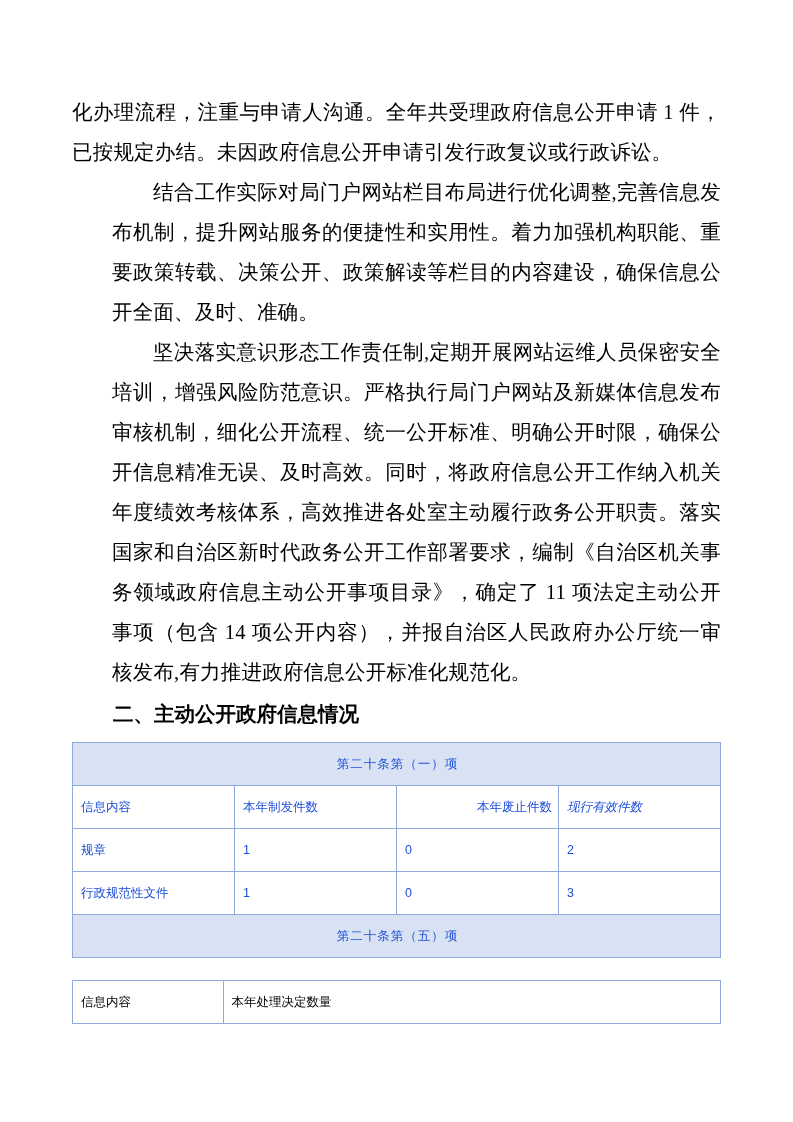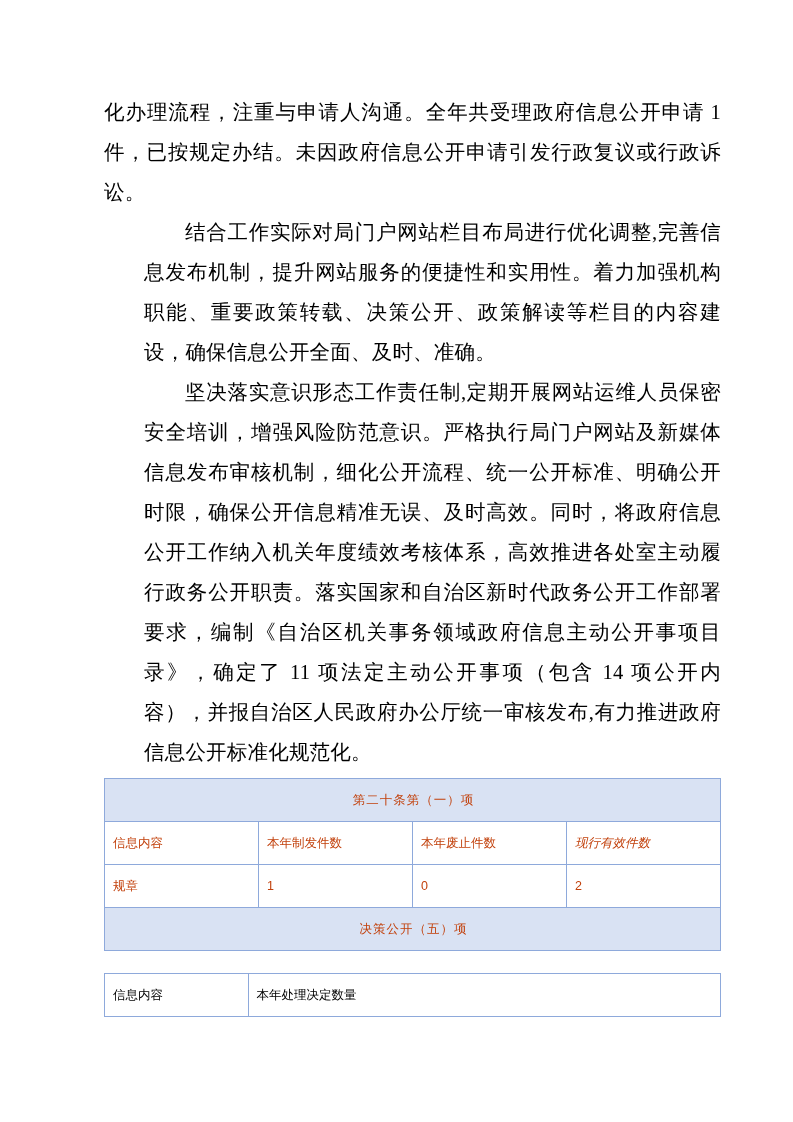--- a/index.html
+++ b/index.html
@@ -12,21 +12,21 @@
     height: 1122px;
     font-family: "Liberation Serif", "DejaVu Serif", serif;
     color: #000000;
     position: relative;
     overflow: hidden;
   }
   .page {
     box-sizing: border-box;
     width: 793px;
     height: 1122px;
-    padding: 92px 72px 60px 104px;
+    padding: 92px 72px 60px 72px;
     position: relative;
   }
   p.body-text {
     margin: 0 0 0 0;
     font-size: 20.5px;
     line-height: 40px;
     text-align: justify;
     text-justify: inter-ideograph;
     letter-spacing: 0.2px;
   }
@@ -56,33 +56,33 @@
     table-layout: fixed;
     font-family: "Liberation Sans", "DejaVu Sans", sans-serif;
     font-size: 12.5px;
     margin-top: 6px;
   }
   table.info-table td {
     border: 1px solid #8ea9db;
     padding: 7px 6px 7px 8px;
     height: 28px;
     vertical-align: middle;
-    color: #c2410c;
+    color: #1d4ed8;
   }
   td.header-band {
     background: #d9e2f3;
     text-align: center;
     letter-spacing: 1px;
     height: 24px;
   }
   td.col-label {
     width: 22%;
   }
   td.col-a { width: 26%; }
-  td.col-b { width: 26%; }
+  td.col-b { width: 26%; text-align: right; }
   td.col-c { width: 26%; font-style: italic; }
   .table-gap { height: 22px; }
   table.info-table2 {
     width: 100%;
     border-collapse: collapse;
     table-layout: fixed;
     font-family: "Liberation Sans", "DejaVu Sans", sans-serif;
     font-size: 12.5px;
   }
   table.info-table2 td {
@@ -98,40 +98,47 @@
 <div class="page">
 
   <p class="body-text">化办理流程，注重与申请人沟通。全年共受理政府信息公开申请 1 件，已按规定办结。未因政府信息公开申请引发行政复议或行政诉讼。</p>
 
 
   <p class="body-text indent2">结合工作实际对局门户网站栏目布局进行优化调整,完善信息发布机制，提升网站服务的便捷性和实用性。着力加强机构职能、重要政策转载、决策公开、政策解读等栏目的内容建设，确保信息公开全面、及时、准确。</p>
 
 
   <p class="body-text indent2">坚决落实意识形态工作责任制,定期开展网站运维人员保密安全培训，增强风险防范意识。严格执行局门户网站及新媒体信息发布审核机制，细化公开流程、统一公开标准、明确公开时限，确保公开信息精准无误、及时高效。同时，将政府信息公开工作纳入机关年度绩效考核体系，高效推进各处室主动履行政务公开职责。落实国家和自治区新时代政务公开工作部署要求，编制《自治区机关事务领域政府信息主动公开事项目录》，确定了 11 项法定主动公开事项（包含 14 项公开内容），并报自治区人民政府办公厅统一审核发布,有力推进政府信息公开标准化规范化。</p>
 
+  <h2 class="section-heading">二、主动公开政府信息情况</h2>
 
   <table class="info-table">
     <tbody>
       <tr>
         <td class="header-band" colspan="4">第二十条第（一）项</td>
       </tr>
       <tr>
         <td class="col-label">信息内容</td>
         <td class="col-a">本年制发件数</td>
         <td class="col-b">本年废止件数</td>
         <td class="col-c">现行有效件数</td>
       </tr>
       <tr>
         <td>规章</td>
         <td>1</td>
         <td>0</td>
         <td>2</td>
       </tr>
       <tr>
-        <td class="header-band" colspan="4">决策公开（五）项</td>
+        <td>行政规范性文件</td>
+        <td>1</td>
+        <td>0</td>
+        <td>3</td>
+      </tr>
+      <tr>
+        <td class="header-band" colspan="4">第二十条第（五）项</td>
       </tr>
     </tbody>
   </table>
 
   <div class="table-gap"></div>
 
   <table class="info-table2">
     <tbody>
       <tr>
         <td style="width:22%">信息内容</td>

